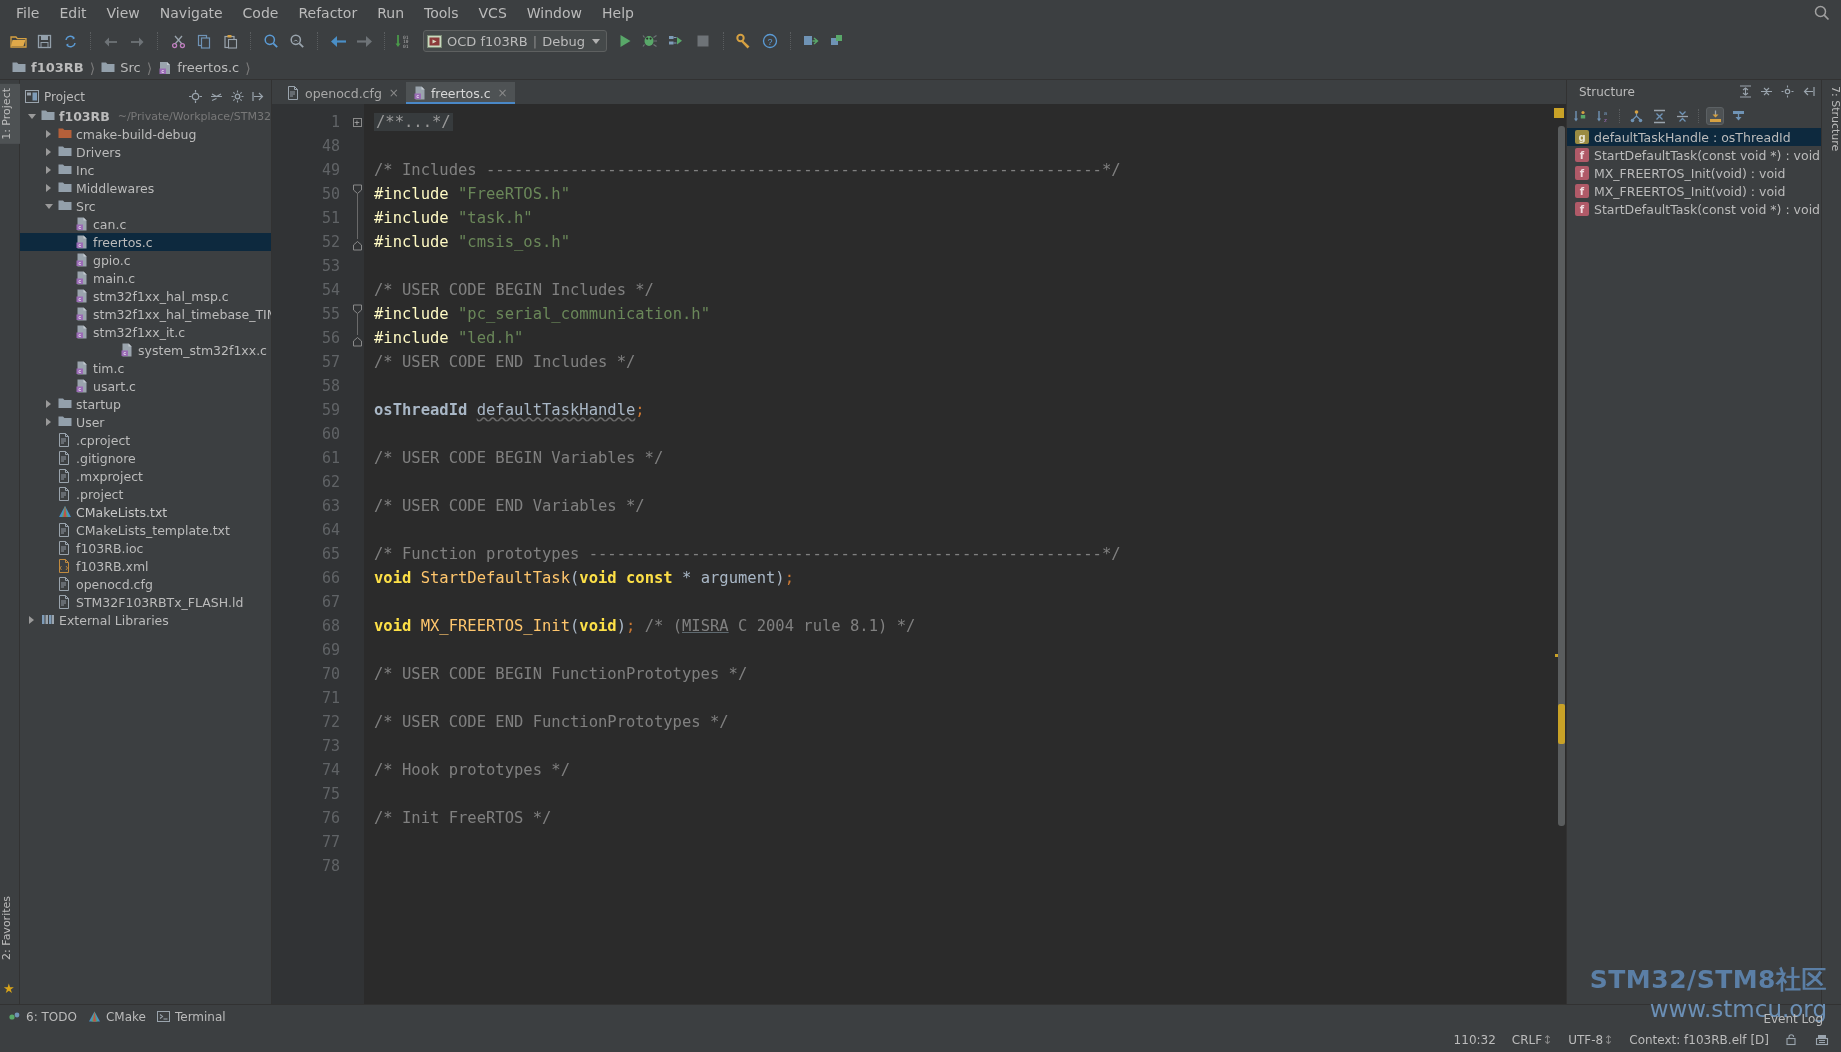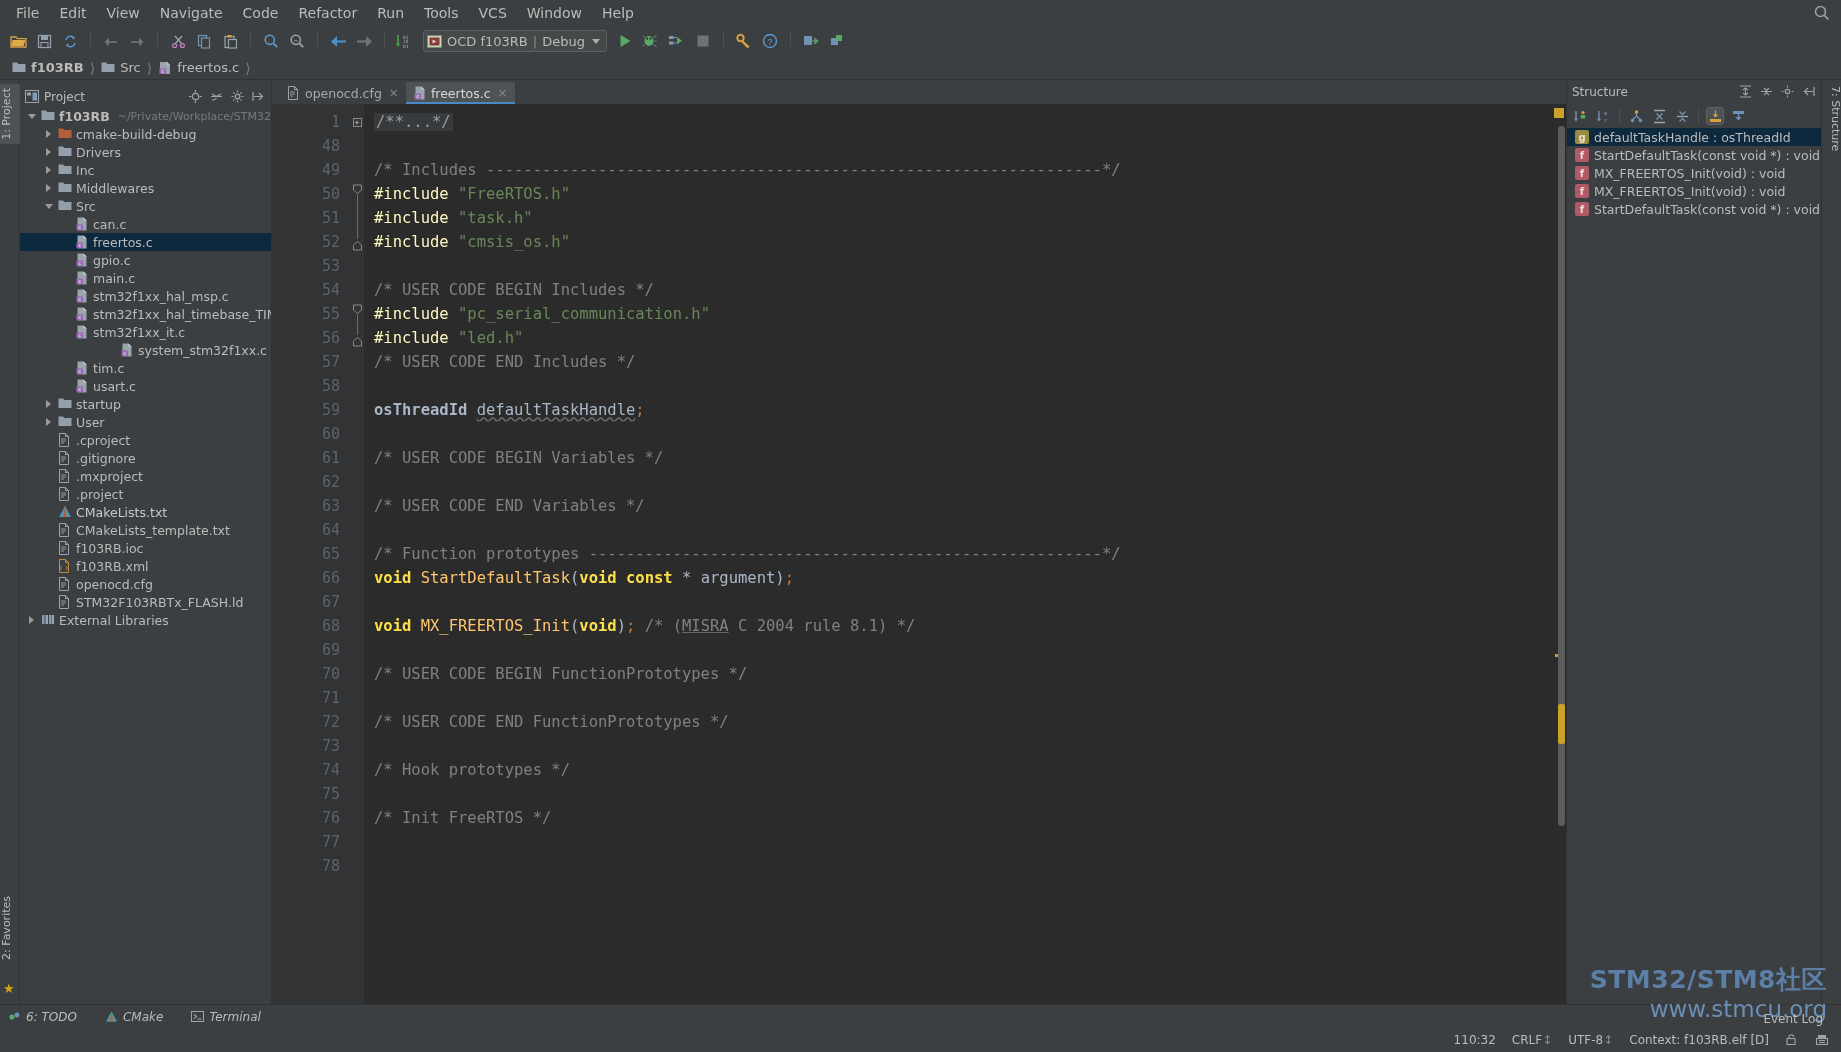--- a/index.html
+++ b/index.html
@@ -176,21 +176,21 @@
     position: absolute; right: 0; top: 0; width: 9px; height: 100%;
   }
   .sb-thumb { position: absolute; right: 1px; width: 7px; border-radius: 3px; background: #5a5d5e; }
 
   
   .structure-panel {
     width: 255px; flex: 0 0 255px; background: #3c3f41; display: flex; flex-direction: column;
     border-left: 1px solid #323232;
   }
   .struct-head {
-    height: 24px; display: flex; align-items: center; padding: 0 5px; flex: 0 0 24px; 
+    height: 24px; display: flex; align-items: center; padding: 0 5px; flex: 0 0 24px;  margin-left: 7px;
   }
   .struct-tools {
     height: 24px; display: flex; align-items: center; padding: 0 4px; gap: 5px; flex: 0 0 24px;
   }
   .stool { width: 18px; height: 18px; display: flex; align-items: center; justify-content: center; border-radius: 3px; }
   .stool.on { background: #4e5254; border: 1px solid #5c6164; }
   .stool-sep { width: 1px; height: 14px; border-left: 1px dotted #5a5d5f; margin: 0 2px; }
   .slist { flex: 1; overflow: hidden; }
   .sitem {
     height: 18px; display: flex; align-items: center; gap: 5px; padding-left: 8px;
@@ -208,22 +208,22 @@
   .right-rail {
     width: 20px; flex: 0 0 20px; background: #3c3f41; position: relative; border-left: 1px solid #323232;
   }
   .right-rail .rail-label2 {
     position: absolute; top: 6px; left: 0; width: 20px;
     writing-mode: vertical-rl; font-size: 11px; color: #bbbbbb; text-align: center;
   }
 
   
   .toolwin-bar {
-    height: 24px; background: #3c3f41; display: flex; align-items: center; gap: 28px;
-    padding-left: 8px; flex: 0 0 24px; border-top: 1px solid #323232; font-style: italic;
+    height: 24px; background: #3c3f41; display: flex; align-items: center; gap: 11px;
+    padding-left: 8px; flex: 0 0 24px; border-top: 1px solid #323232;
   }
   .twb-item { display: flex; align-items: center; gap: 4px; font-size: 12px; color: #bbbbbb; }
   .statusbar {
     height: 24px; background: #3c3f41; display: flex; align-items: center; flex: 0 0 24px;
     font-size: 12px; color: #bbbbbb; padding: 0 8px; position: relative;
   }
   .status-right {
     margin-left: auto; display: flex; align-items: center; gap: 16px; padding-right: 4px;
   }
   .sb-sep { color: #8a8a8a; }

